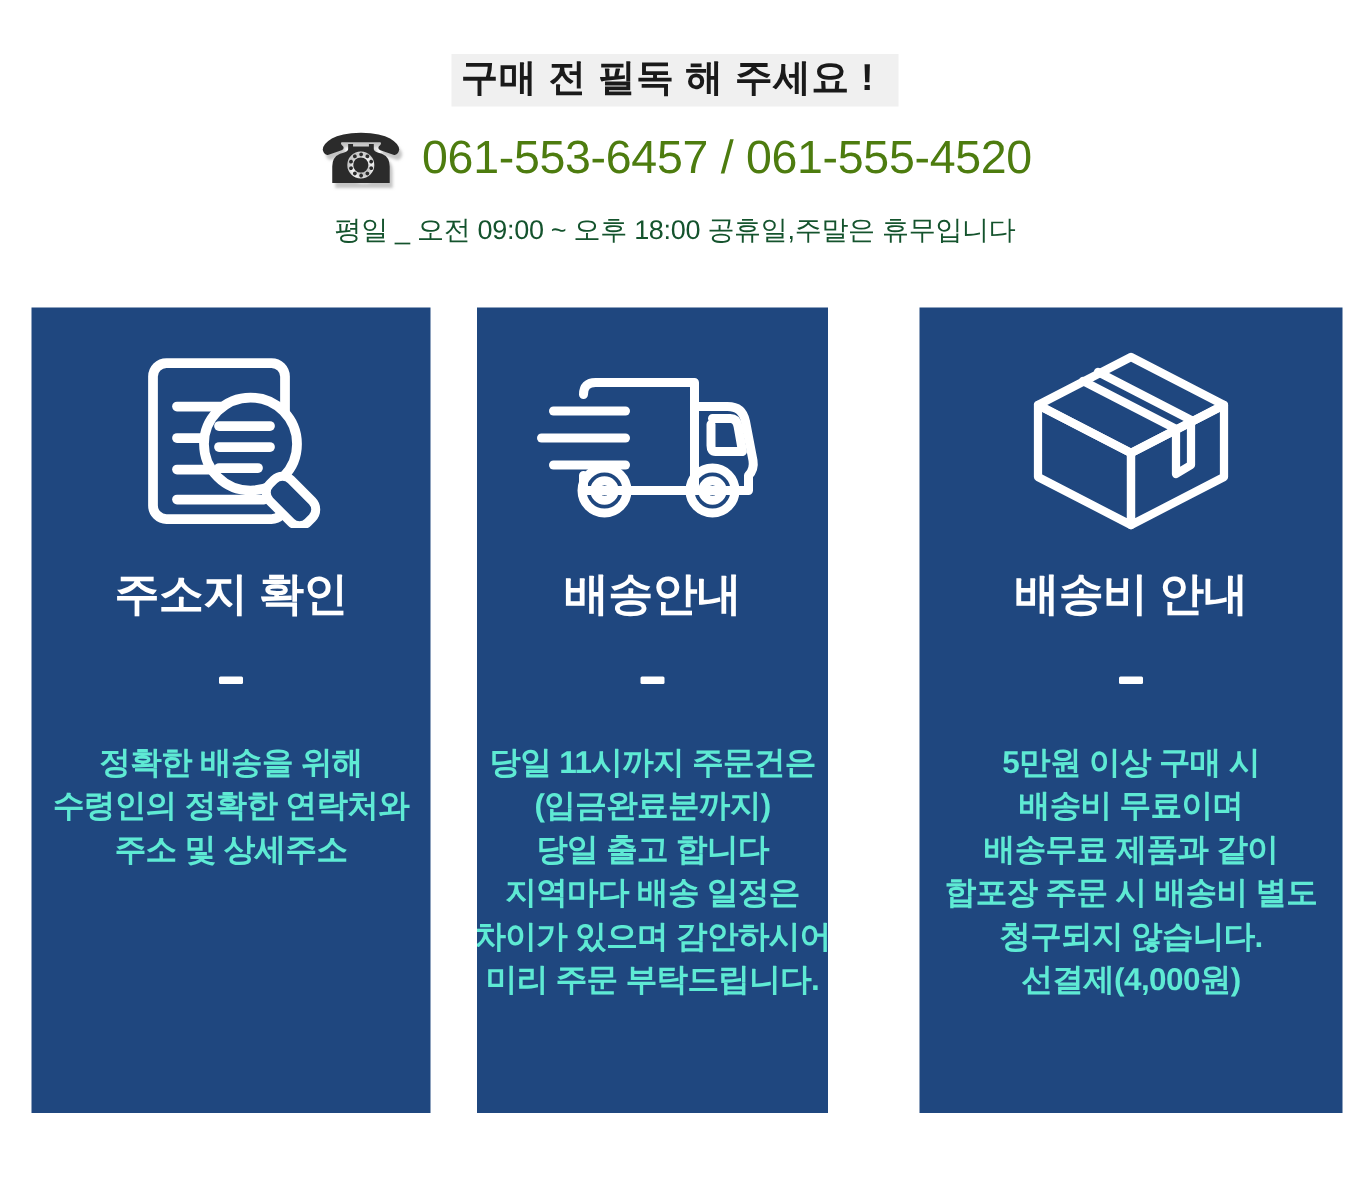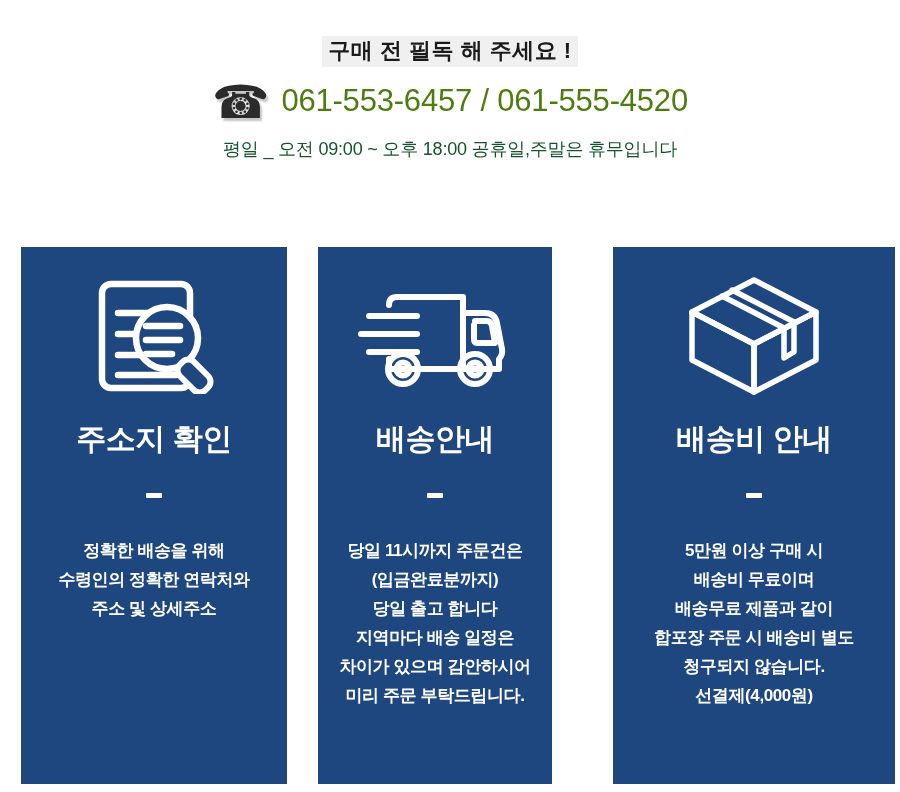--- a/index.html
+++ b/index.html
@@ -10,26 +10,26 @@
     font-family:"Liberation Sans","DejaVu Sans",sans-serif;
     overflow:hidden;
     position:relative;
   }
 
   
   .header { width:900px; text-align:center; padding-top:36px; }
 
   .notice-title {
     display:inline-block;
-    font-size:22px;
+    font-size:25px;
     font-weight:bold;
     color:#1a1a1a;
     background:#f0f0f0;
     letter-spacing:0.5px;
-    padding:2px 6px 4px 6px;
+    padding:2px 16px 4px 6px;
     line-height:1.15;
   }
 
   .phone-row {
     margin-top:11px;
     display:flex;
     align-items:center;
     justify-content:center;
     gap:12px;
   }
@@ -70,21 +70,20 @@
 
   .card {
     position:absolute;
     top:0;
     height:537px;
     background:#1f477f;
     display:flex;
     flex-direction:column;
     align-items:center;
     overflow:hidden;
-    margin-top:42px;
   }
   .card-1 { left:21px;  width:266px; }
   .card-2 { left:318px; width:234px; }
   .card-3 { left:613px; width:282px; }
 
   .icon-wrap {
     height:175px;
     width:100%;
     display:flex;
     align-items:center;
@@ -103,23 +102,23 @@
   .divider {
     width:16px;
     height:5px;
     background:#ffffff;
     margin-top:38px;
     margin-bottom:38px;
     border-radius:1px;
   }
 
   .card-body {
-    font-size:17px;
+    font-size:21px;
     font-weight:bold;
-    color:#ffffff;
+    color:#5eead4;
     line-height:29px;
     text-align:center;
     letter-spacing:-0.4px;
     padding:0 6px;
   }
   .card-body div { white-space:nowrap; }
 
   svg { display:block; }
 </style>
 </head>

